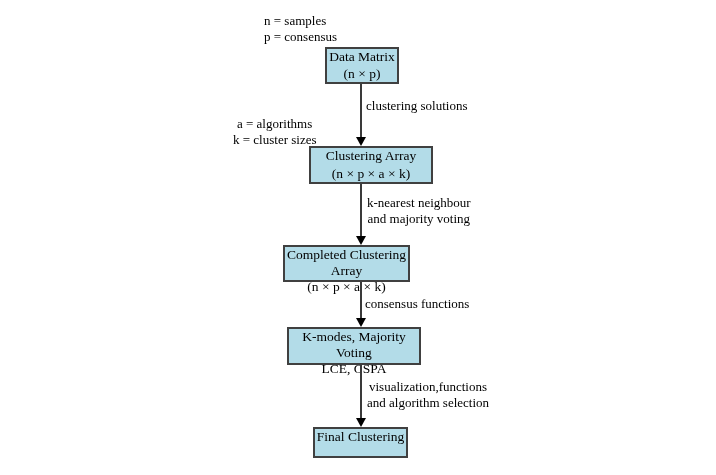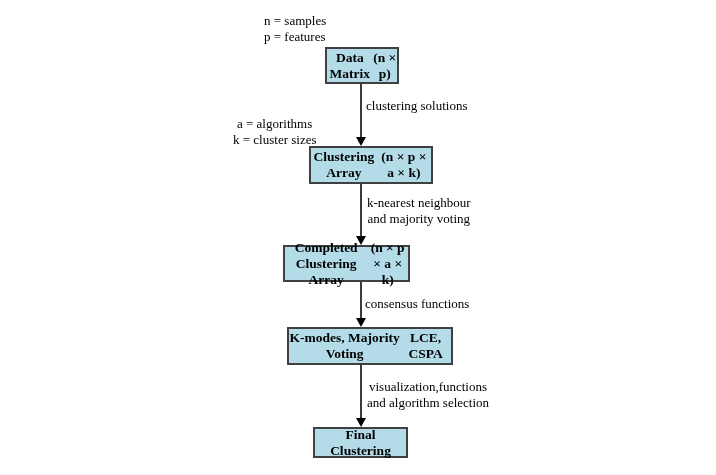--- a/index.html
+++ b/index.html
@@ -20,27 +20,26 @@
     font-family: "Liberation Serif", "DejaVu Serif", serif;
     color: var(--text);
     font-size: 13px;
     overflow: hidden;
   }
   .box {
     position: absolute;
     background: var(--box-fill);
     border: 2px solid var(--box-border);
     display: flex;
-    flex-direction: row;
+    flex-direction: column;
     align-items: center;
-    justify-content: flex-end;
+    justify-content: space-between;
     text-align: center;
     line-height: 16px;
     font-size: 13.5px;
-    font-weight: bold;
   }
   .note {
     position: absolute;
     line-height: 16px;
     white-space: nowrap;
   }
   .edge-label {
     position: absolute;
     line-height: 16px;
     text-align: center;
@@ -60,21 +59,21 @@
     border-top: 9px solid var(--arrow-head);
   }
 </style>
 </head>
 <body>
 
 <div class="canvas">
 
   <div class="note" style="left:264px; top:13px">
     <div>n = samples</div>
-    <div>p = features</div>
+    <div>p = consensus</div>
   </div>
 
   <div class="box" style="left:325px; top:47px; width:74px; height:37px">
     <div>Data Matrix</div>
     <div>(n × p)</div>
   </div>
 
   <div class="aline" style="left:360px; top:84px; height:54px"></div>
   <div class="ahead" style="left:356px; top:137px"></div>
 
@@ -105,21 +104,21 @@
     <div>(n × p × a × k)</div>
   </div>
 
   <div class="aline" style="left:360px; top:282px; height:37px"></div>
   <div class="ahead" style="left:356px; top:318px"></div>
 
   <div class="edge-label" style="left:365px; top:296px">
     <div>consensus functions</div>
   </div>
 
-  <div class="box" style="left:287px; top:327px; width:166px; height:38px">
+  <div class="box" style="left:287px; top:327px; width:134px; height:38px">
     <div>K-modes, Majority Voting</div>
     <div>LCE, CSPA</div>
   </div>
 
   <div class="aline" style="left:360px; top:365px; height:54px"></div>
   <div class="ahead" style="left:356px; top:418px"></div>
 
   <div class="edge-label" style="left:367px; top:379px">
     <div>visualization,functions</div>
     <div>and algorithm selection</div>

